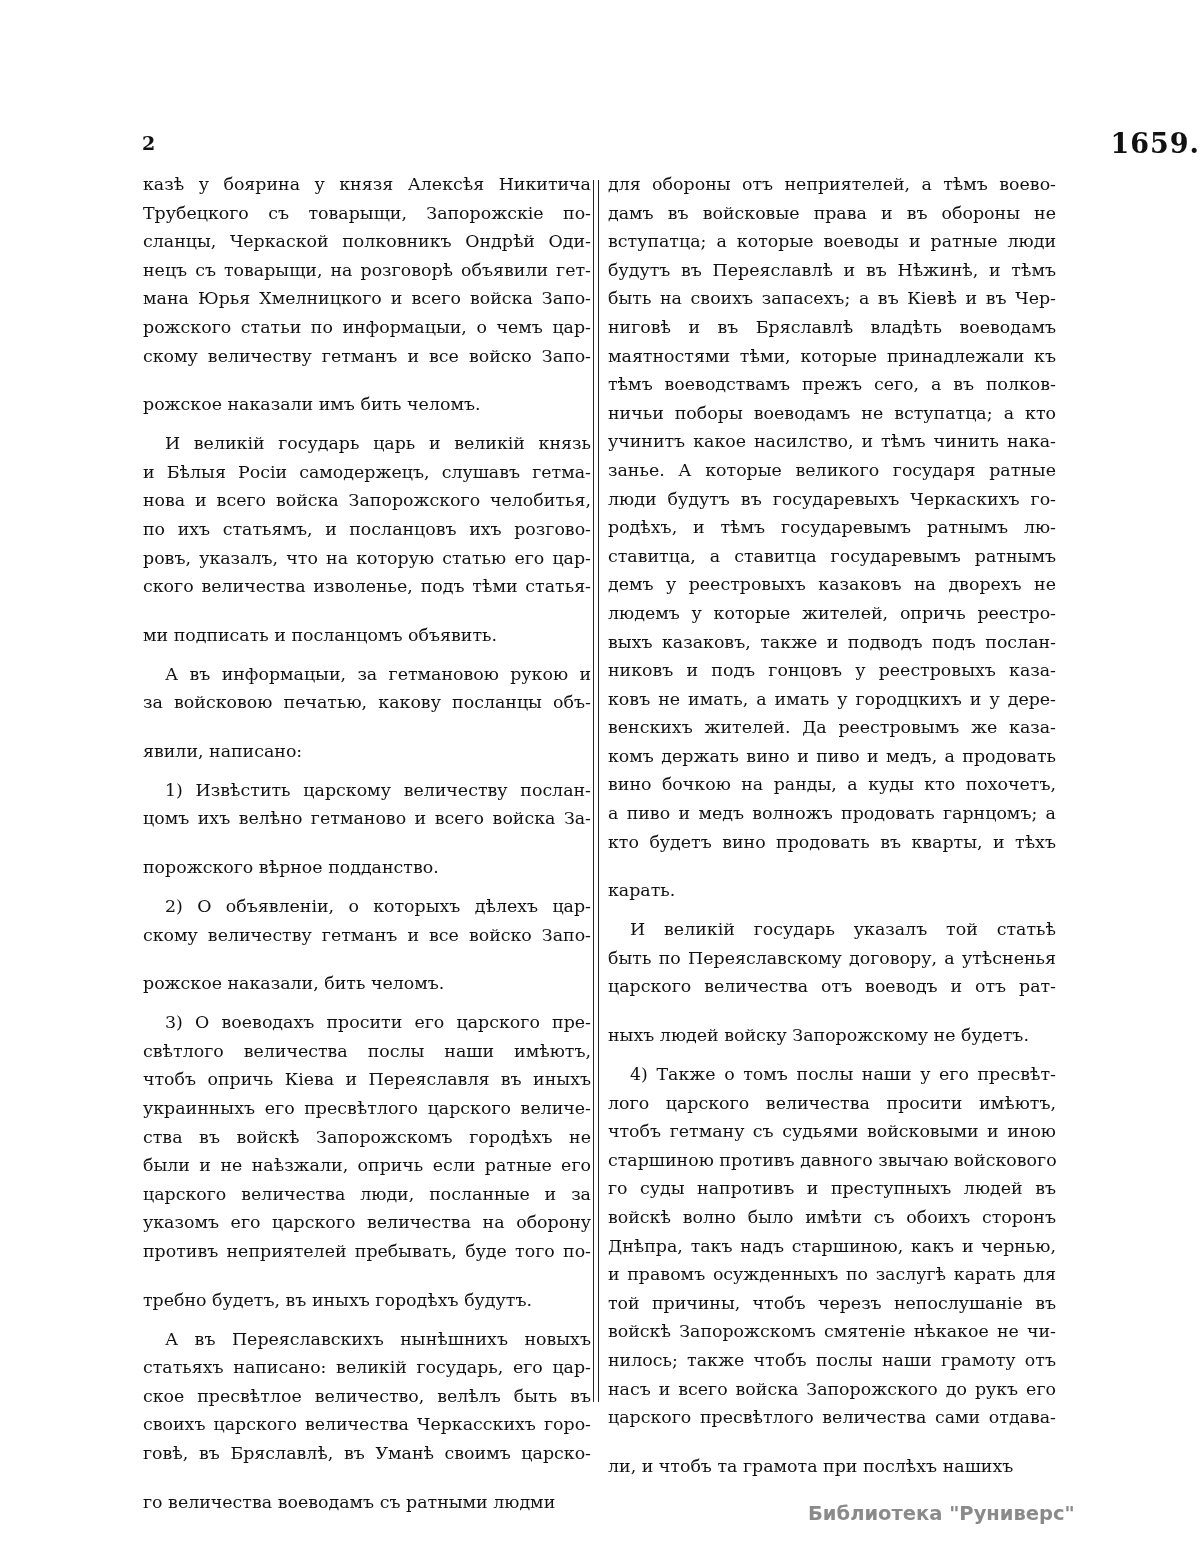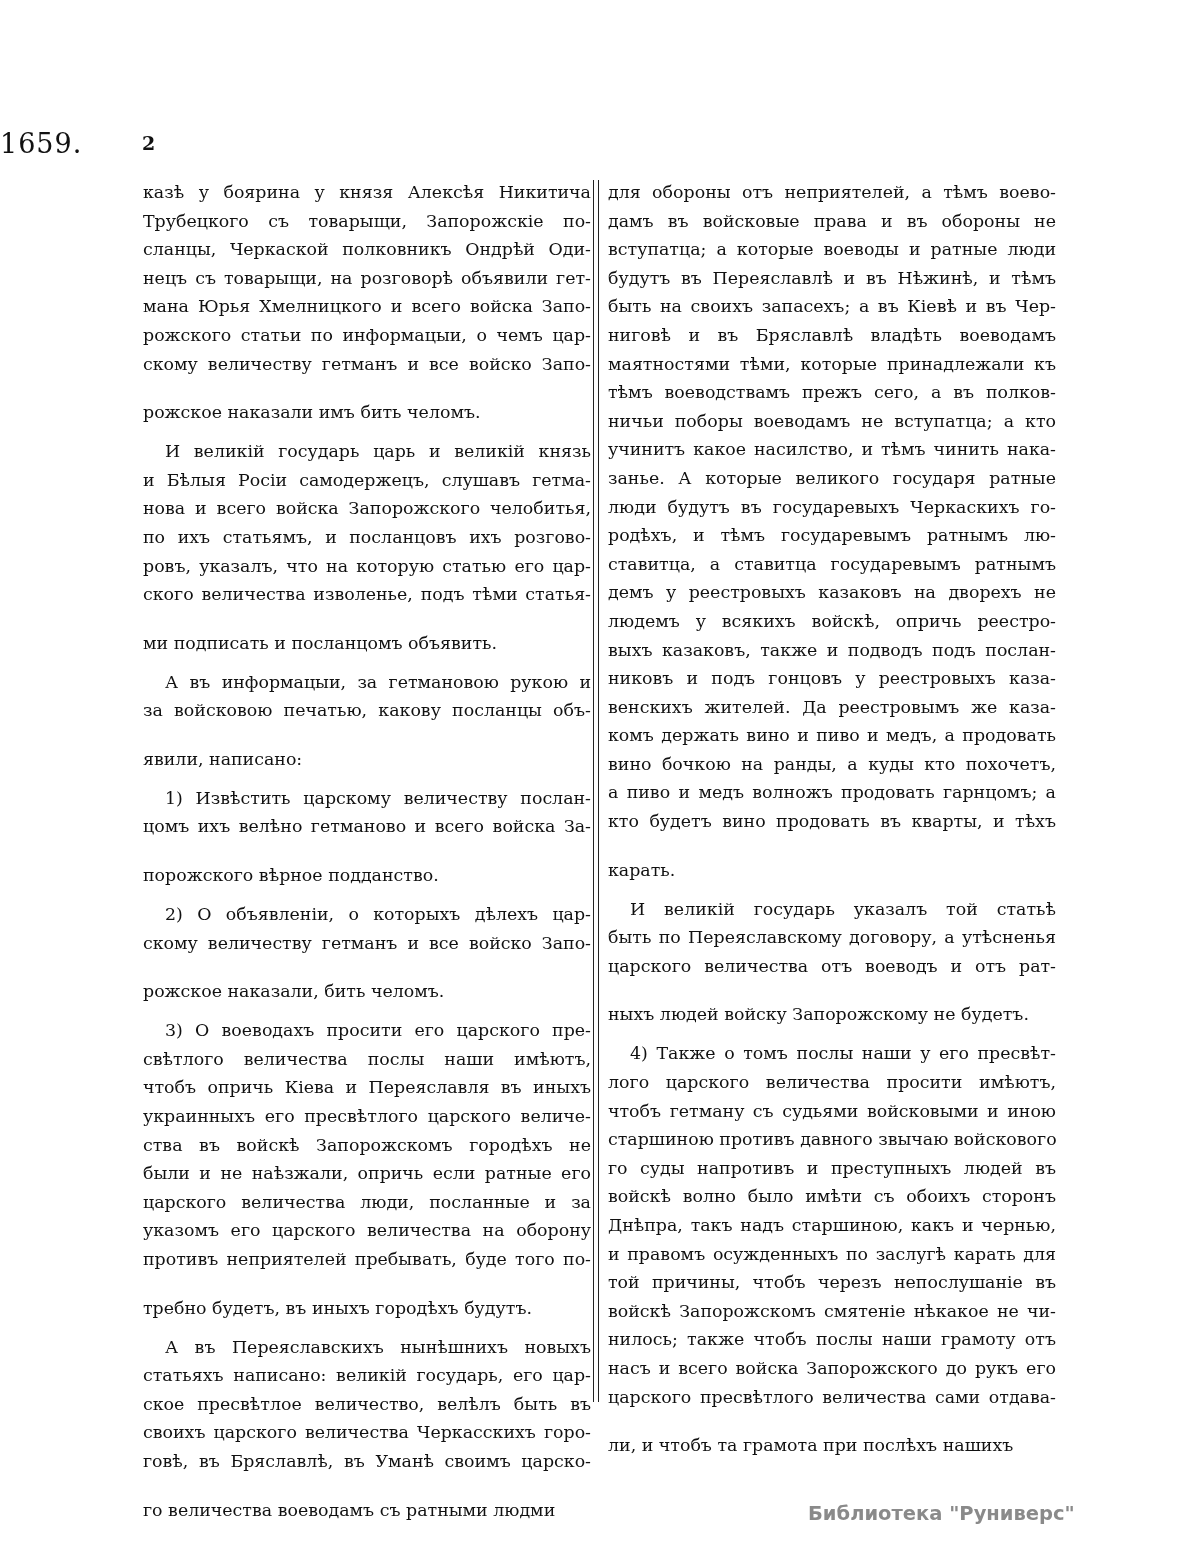--- a/index.html
+++ b/index.html
@@ -1,21 +1,21 @@
 <!DOCTYPE html>
 <html><head>
   <meta charset="utf-8">
   <style>
     html, body { margin: 0; padding: 0; background: #ffffff; }
     body { width: 1200px; height: 1568px; position: relative; overflow: hidden;
       font-family: "DejaVu Serif", "Liberation Serif", serif; color: #111; }
     .page-num { position: absolute; left: 142px; top: 132px; font-size: 19px; font-weight: bold; }
-    .year { position: absolute; left: 0; width: 1200px; top: 128px; text-align: left;
-      font-size: 27px; font-weight: normal; letter-spacing: 1px; }
-    .col { position: absolute; top: 178px; width: 448px; font-size: 17.4px; line-height: 28.6px; }
+    .year { position: absolute; left: 0; width: 1200px; top: 128px; text-align: right;
+      font-size: 27px; font-weight: bold; letter-spacing: 1px; }
+    .col { position: absolute; top: 170px; width: 448px; font-size: 17.4px; line-height: 28.6px; }
     .col.left { left: 143px; }
     .col.right { left: 608px; }
     .col p { margin: 0 0 10.4px 0; text-align: justify; }
     .col .line { display: block; white-space: nowrap; text-align: justify; text-align-last: justify; }
     .col .line.last { text-align-last: left; margin-top: 20px; }
     .col .indent { padding-left: 22px; }
     .divider { position: absolute; left: 593px; top: 180px; width: 6px; height: 1222px;
       border-left: 1.5px solid #222; border-right: 1.5px solid #222; box-sizing: border-box; }
     .watermark { position: absolute; left: 808px; top: 1502px; font-family: "DejaVu Sans", "Liberation Sans", sans-serif;
       font-size: 19.5px; font-weight: bold; color: #8a8a8a; }
@@ -93,23 +93,24 @@
       <span class="line">ниговѣ и въ Бряславлѣ владѣть воеводамъ</span>
       <span class="line">маятностями тѣми, которые принадлежали къ</span>
       <span class="line">тѣмъ воеводствамъ прежъ сего, а въ полков-</span>
       <span class="line">ничьи поборы воеводамъ не вступатца; а кто</span>
       <span class="line">учинитъ какое насилство, и тѣмъ чинить нака-</span>
       <span class="line">занье. А которые великого государя ратные</span>
       <span class="line">люди будутъ въ государевыхъ Черкаскихъ го-</span>
       <span class="line">родѣхъ, и тѣмъ государевымъ ратнымъ лю-</span>
       <span class="line">ставитца, а ставитца государевымъ ратнымъ</span>
       <span class="line">демъ у реестровыхъ казаковъ на дворехъ не</span>
-      <span class="line">людемъ у всякихъ войскѣ, опричь реестро-</span>
+      <span class="line">людемъ у которые жителей, опричь реестро-</span>
       <span class="line">выхъ казаковъ, также и подводъ подъ послан-</span>
       <span class="line">никовъ и подъ гонцовъ у реестровыхъ каза-</span>
+      <span class="line">ковъ не имать, а имать у городцкихъ и у дере-</span>
       <span class="line">венскихъ жителей. Да реестровымъ же каза-</span>
       <span class="line">комъ держать вино и пиво и медъ, а продовать</span>
       <span class="line">вино бочкою на ранды, а куды кто похочетъ,</span>
       <span class="line">а пиво и медъ волножъ продовать гарнцомъ; а</span>
       <span class="line">кто будетъ вино продовать въ кварты, и тѣхъ</span>
       <span class="line last">карать.</span>
     </p>
     <p>
       <span class="line indent">И великій государь указалъ той статьѣ</span>
       <span class="line">быть по Переяславскому договору, а утѣсненья</span>

